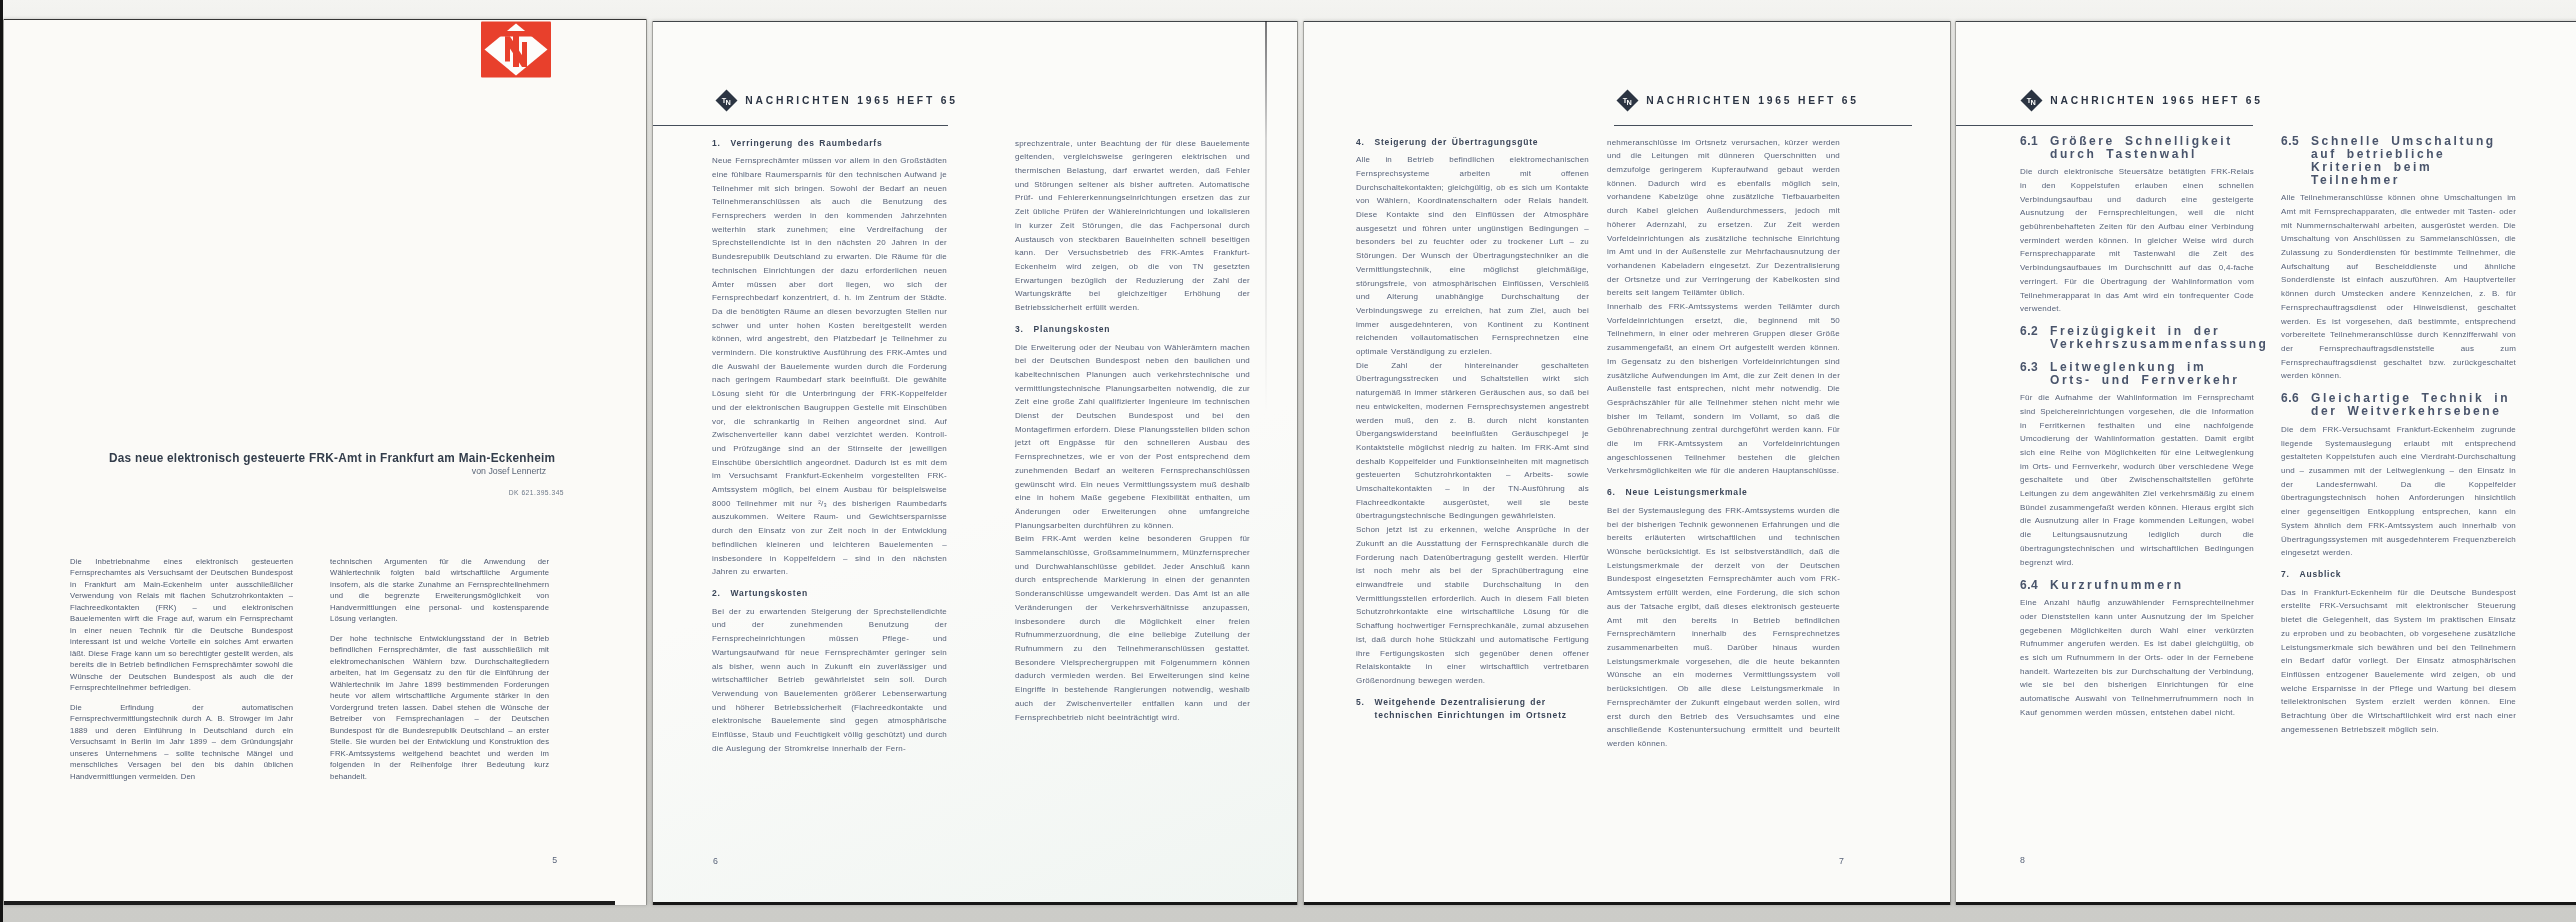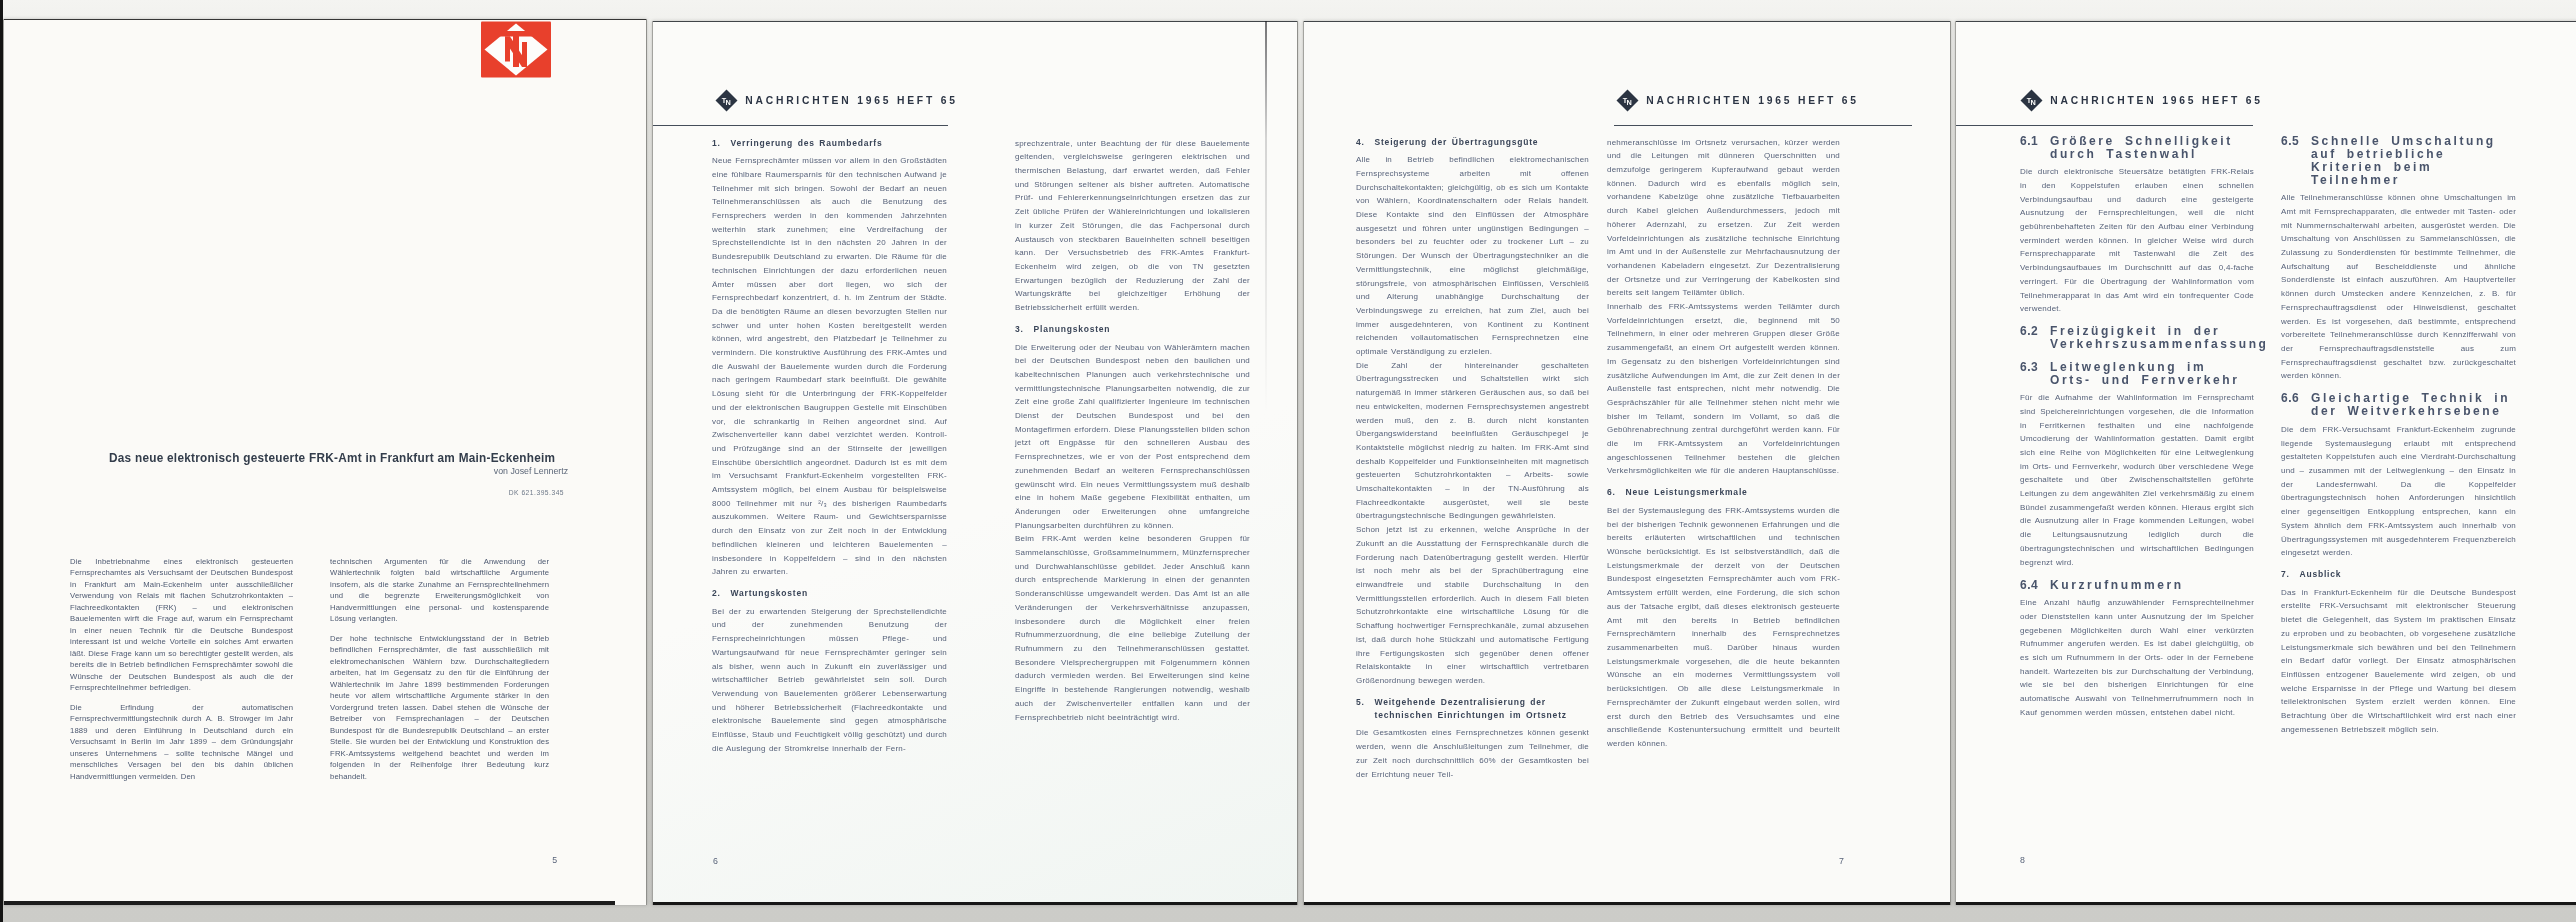--- a/index.html
+++ b/index.html
@@ -20,21 +20,21 @@
   .page-2::after,.page-3::after,.page-4::after{content:"";position:absolute;left:0;right:0;bottom:0;height:2.6px;background:#161616;}
 
   .crease{position:absolute;left:612px;top:0;width:1.5px;height:392px;
           background:linear-gradient(180deg,rgba(25,25,30,.6),rgba(70,70,75,.22) 30%,rgba(120,120,120,0));}
 
   
   .logo-big{position:absolute;left:477px;top:2.1px;width:70px;height:57px;}
   .article-title{position:absolute;left:105px;top:423px;width:470px;white-space:nowrap;
                  font-size:13.4px;font-weight:bold;letter-spacing:0.3px;color:#333d4b;
                  transform:scaleX(.88);transform-origin:left center;}
-  .byline{position:absolute;right:78px;top:447px;font-size:8.8px;color:#5b6678;text-align:center;}
+  .byline{position:absolute;right:100px;top:447px;font-size:8.8px;color:#5b6678;text-align:center;}
   .dk-number{position:absolute;right:82px;top:470px;font-size:6.7px;letter-spacing:0.5px;color:#6c7787;}
   .p1col{position:absolute;top:529px;font-size:7.7px;line-height:11.5px;text-align:justify;
          letter-spacing:0.1px;word-spacing:0.5px;color:#4c5870;}
   .p1col p{margin:8px;}
   .p1col-a{left:58px;width:239px;}
   .p1col-b{left:318px;width:235px;}
 
   
   .journal-header{position:absolute;top:67px;height:25px;display:flex;align-items:center;gap:7.2px;}
   .header-text{font-size:10.3px;font-weight:bold;letter-spacing:2.8px;color:#2c3545;white-space:nowrap;}
@@ -140,21 +140,20 @@
       </svg>
       <span class="header-text">NACHRICHTEN 1965 HEFT 65</span>
     </header>
     <div class="header-rule hr-3"></div>
     <section class="col p3col-a">
         <h3 class="sec"><span class="hnum">4.</span><span class="htext">Steigerung der Übertragungsgüte</span></h3>
         <p>Alle in Betrieb befindlichen elektromechanischen Fernsprechsysteme arbeiten mit offenen Durchschaltekontakten; gleichgültig, ob es sich um Kontakte von Wählern, Koordinatenschaltern oder Relais handelt. Diese Kontakte sind den Einflüssen der Atmosphäre ausgesetzt und führen unter ungünstigen Bedingungen – besonders bei zu feuchter oder zu trockener Luft – zu Störungen. Der Wunsch der Übertragungstechniker an die Vermittlungstechnik, eine möglichst gleichmäßige, störungsfreie, von atmosphärischen Einflüssen, Verschleiß und Alterung unabhängige Durchschaltung der Verbindungswege zu erreichen, hat zum Ziel, auch bei immer ausgedehnteren, von Kontinent zu Kontinent reichenden vollautomatischen Fernsprechnetzen eine optimale Verständigung zu erzielen.</p>
         <p>Die Zahl der hintereinander geschalteten Übertragungsstrecken und Schaltstellen wirkt sich naturgemäß in immer stärkeren Geräuschen aus, so daß bei neu entwickelten, modernen Fernsprechsystemen angestrebt werden muß, den z. B. durch nicht konstanten Übergangswiderstand beeinflußten Geräuschpegel je Kontaktstelle möglichst niedrig zu halten. Im FRK-Amt sind deshalb Koppelfelder und Funktionseinheiten mit magnetisch gesteuerten Schutzrohrkontakten – Arbeits- sowie Umschaltekontakten – in der TN-Ausführung als Flachreedkontakte ausgerüstet, weil sie beste übertragungstechnische Bedingungen gewährleisten.</p>
         <p>Schon jetzt ist zu erkennen, welche Ansprüche in der Zukunft an die Ausstattung der Fernsprechkanäle durch die Forderung nach Datenübertragung gestellt werden. Hierfür ist noch mehr als bei der Sprachübertragung eine einwandfreie und stabile Durchschaltung in den Vermittlungsstellen erforderlich. Auch in diesem Fall bieten Schutzrohrkontakte eine wirtschaftliche Lösung für die Schaffung hochwertiger Fernsprechkanäle, zumal abzusehen ist, daß durch hohe Stückzahl und automatische Fertigung ihre Fertigungskosten sich gegenüber denen offener Relaiskontakte in einer wirtschaftlich vertretbaren Größenordnung bewegen werden.</p>
         <h3 class="sec"><span class="hnum">5.</span><span class="htext">Weitgehende Dezentralisierung der technischen Einrichtungen im Ortsnetz</span></h3>
-        <p>Die Gesamtkosten eines Fernsprechnetzes können gesenkt werden, wenn die Anschlußleitungen zum Teilnehmer, die zur Zeit noch durchschnittlich 60% der Gesamtkosten bei der Errichtung neuer Teil-</p>
       </section>
     <section class="col p3col-b">
         <p>nehmeranschlüsse im Ortsnetz verursachen, kürzer werden und die Leitungen mit dünneren Querschnitten und demzufolge geringerem Kupferaufwand gebaut werden können. Dadurch wird es ebenfalls möglich sein, vorhandene Kabelzüge ohne zusätzliche Tiefbauarbeiten durch Kabel gleichen Außendurchmessers, jedoch mit höherer Adernzahl, zu ersetzen. Zur Zeit werden Vorfeldeinrichtungen als zusätzliche technische Einrichtung im Amt und in der Außenstelle zur Mehrfachausnutzung der vorhandenen Kabeladern eingesetzt. Zur Dezentralisierung der Ortsnetze und zur Verringerung der Kabelkosten sind bereits seit langem Teilämter üblich.</p>
         <p>Innerhalb des FRK-Amtssystems werden Teilämter durch Vorfeldeinrichtungen ersetzt, die, beginnend mit 50 Teilnehmern, in einer oder mehreren Gruppen dieser Größe zusammengefaßt, an einem Ort aufgestellt werden können. Im Gegensatz zu den bisherigen Vorfeldeinrichtungen sind zusätzliche Aufwendungen im Amt, die zur Zeit denen in der Außenstelle fast entsprechen, nicht mehr notwendig. Die Gesprächszähler für alle Teilnehmer stehen nicht mehr wie bisher im Teilamt, sondern im Vollamt, so daß die Gebührenabrechnung zentral durchgeführt werden kann. Für die im FRK-Amtssystem an Vorfeldeinrichtungen angeschlossenen Teilnehmer bestehen die gleichen Verkehrsmöglichkeiten wie für die anderen Hauptanschlüsse.</p>
         <h3 class="sec"><span class="hnum">6.</span><span class="htext">Neue Leistungsmerkmale</span></h3>
         <p>Bei der Systemauslegung des FRK-Amtssystems wurden die bei der bisherigen Technik gewonnenen Erfahrungen und die bereits erläuterten wirtschaftlichen und technischen Wünsche berücksichtigt. Es ist selbstverständlich, daß die Leistungsmerkmale der derzeit von der Deutschen Bundespost eingesetzten Fernsprechämter auch vom FRK-Amtssystem erfüllt werden, eine Forderung, die sich schon aus der Tatsache ergibt, daß dieses elektronisch gesteuerte Amt mit den bereits in Betrieb befindlichen Fernsprechämtern innerhalb des Fernsprechnetzes zusammenarbeiten muß. Darüber hinaus wurden Leistungsmerkmale vorgesehen, die die heute bekannten Wünsche an ein modernes Vermittlungssystem voll berücksichtigen. Ob alle diese Leistungsmerkmale in Fernsprechämter der Zukunft eingebaut werden sollen, wird erst durch den Betrieb des Versuchsamtes und eine anschließende Kostenuntersuchung ermittelt und beurteilt werden können.</p>
       </section>
     <div class="pagenum pn-3">7</div>
   </article>
 

